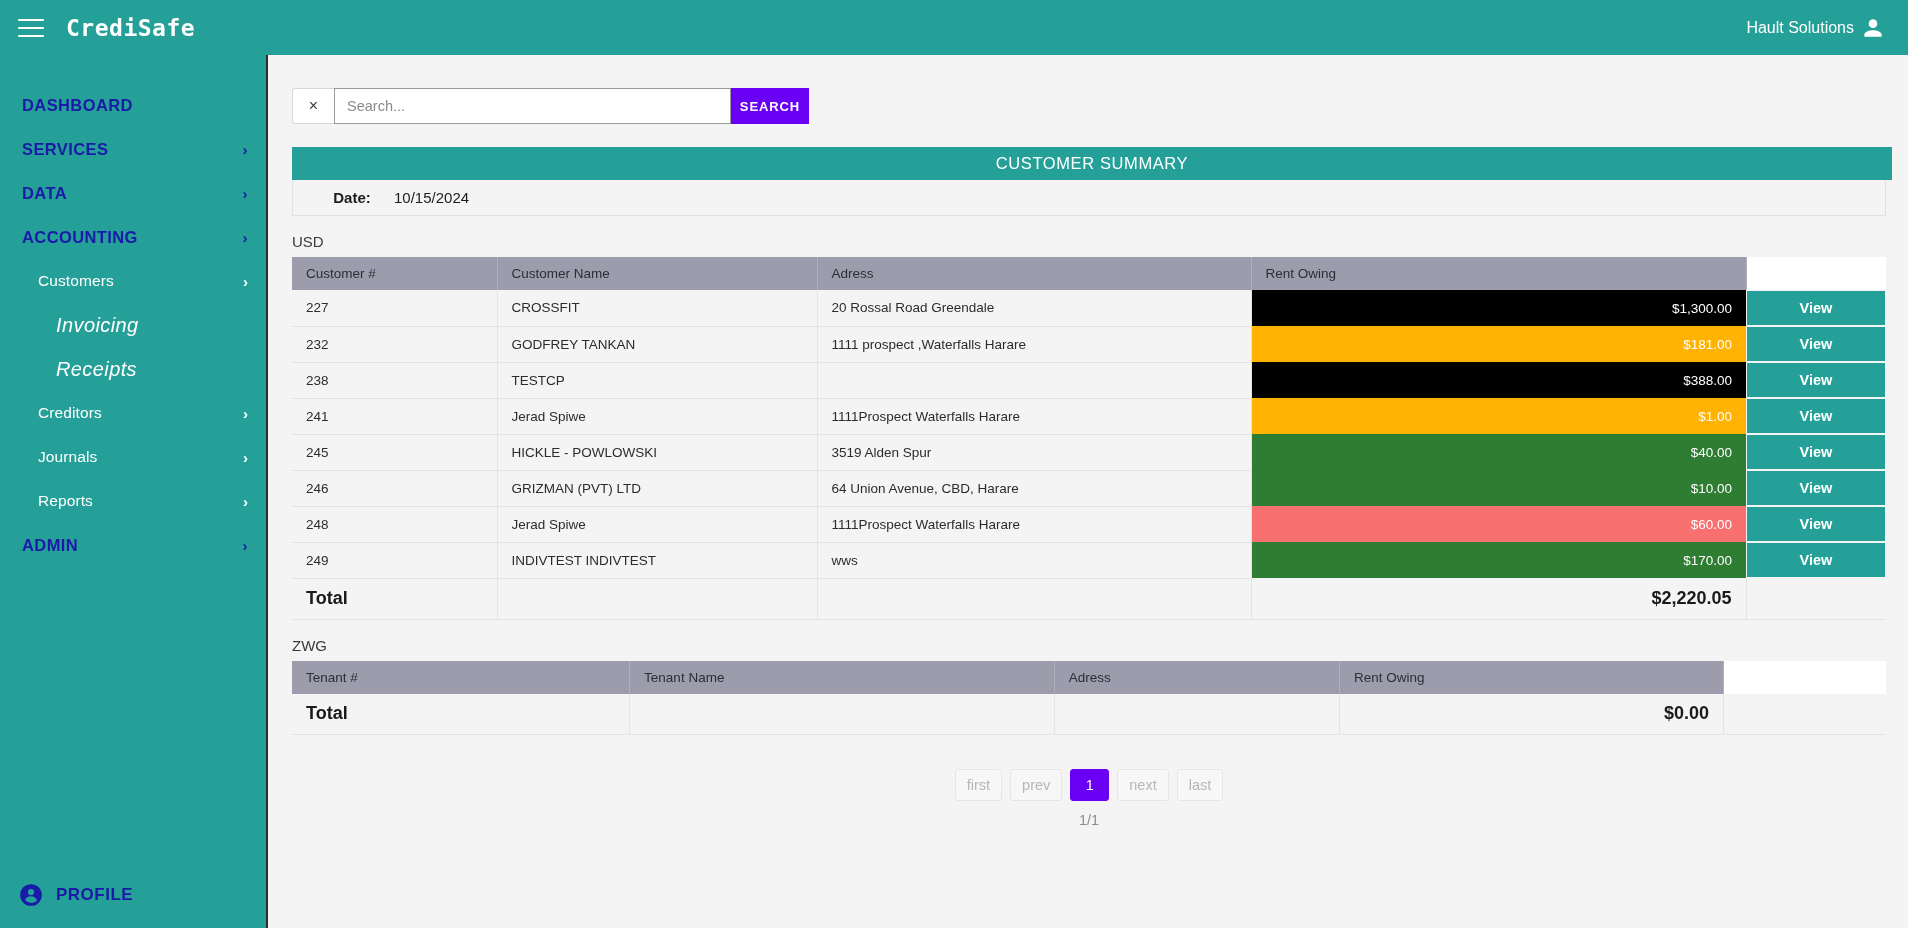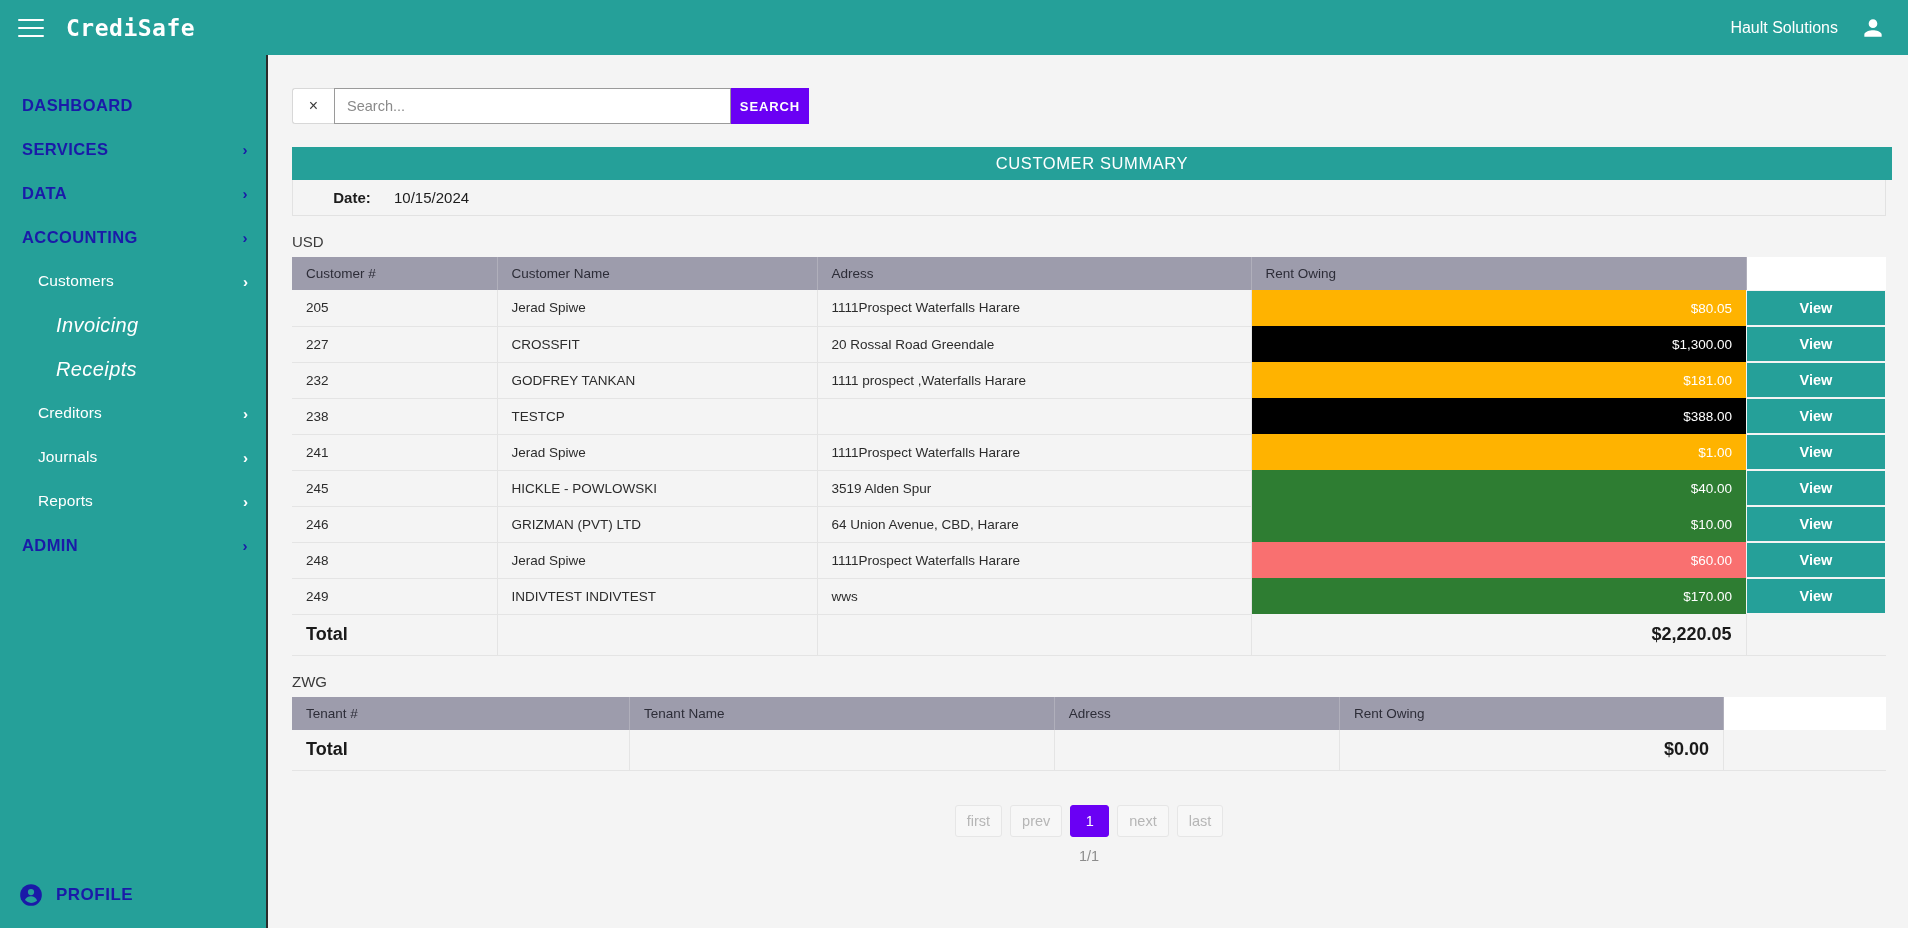--- a/index.html
+++ b/index.html
@@ -26,21 +26,21 @@
     display: flex; flex-direction: column; justify-content: space-between;
     cursor: pointer;
   }
   .hamburger span { display: block; height: 2px; background: #fff; border-radius: 1px; }
   .brand {
     color: #ffffff;
     font-family: "DejaVu Sans Mono", "Liberation Mono", monospace;
     font-size: 23px; font-weight: 700; letter-spacing: 0.5px;
   }
   .topbar-right {
-    margin-left: auto; display: flex; align-items: center; gap: 22px;
+    margin-left: auto; display: flex; align-items: center; gap: 6px;
     margin-right: 22px;
   }
   .org-name { color: #fff; font-size: 16px; }
   .avatar-icon { width: 26px; height: 26px; display: block; cursor: pointer; }
 
   
   .sidebar {
     position: absolute; top: 55px; left: 0;
     width: 268px; height: 873px;
     background: #25a099;
@@ -301,29 +301,20 @@
         <tr id="usd-head">
           <th>Customer #</th>
           <th>Customer Name</th>
           <th>Adress</th>
           <th>Rent Owing</th>
           <th></th>
         </tr>
       </thead>
     <tbody id="usd-body">
         <tr>
-          <td>205</td>
-          <td>Jerad Spiwe</td>
-          <td>1111Prospect Waterfalls Harare</td>
-          <td class="amount" style="background: rgb(255, 179, 0);">$80.05</td>
-          <td class="action">
-            <div class="view-btn">View</div>
-          </td>
-        </tr>
-        <tr>
           <td>227</td>
           <td>CROSSFIT</td>
           <td>20 Rossal Road Greendale</td>
           <td class="amount" style="background: rgb(0, 0, 0);">$1,300.00</td>
           <td class="action">
             <div class="view-btn">View</div>
           </td>
         </tr>
         <tr>
           <td>232</td>

